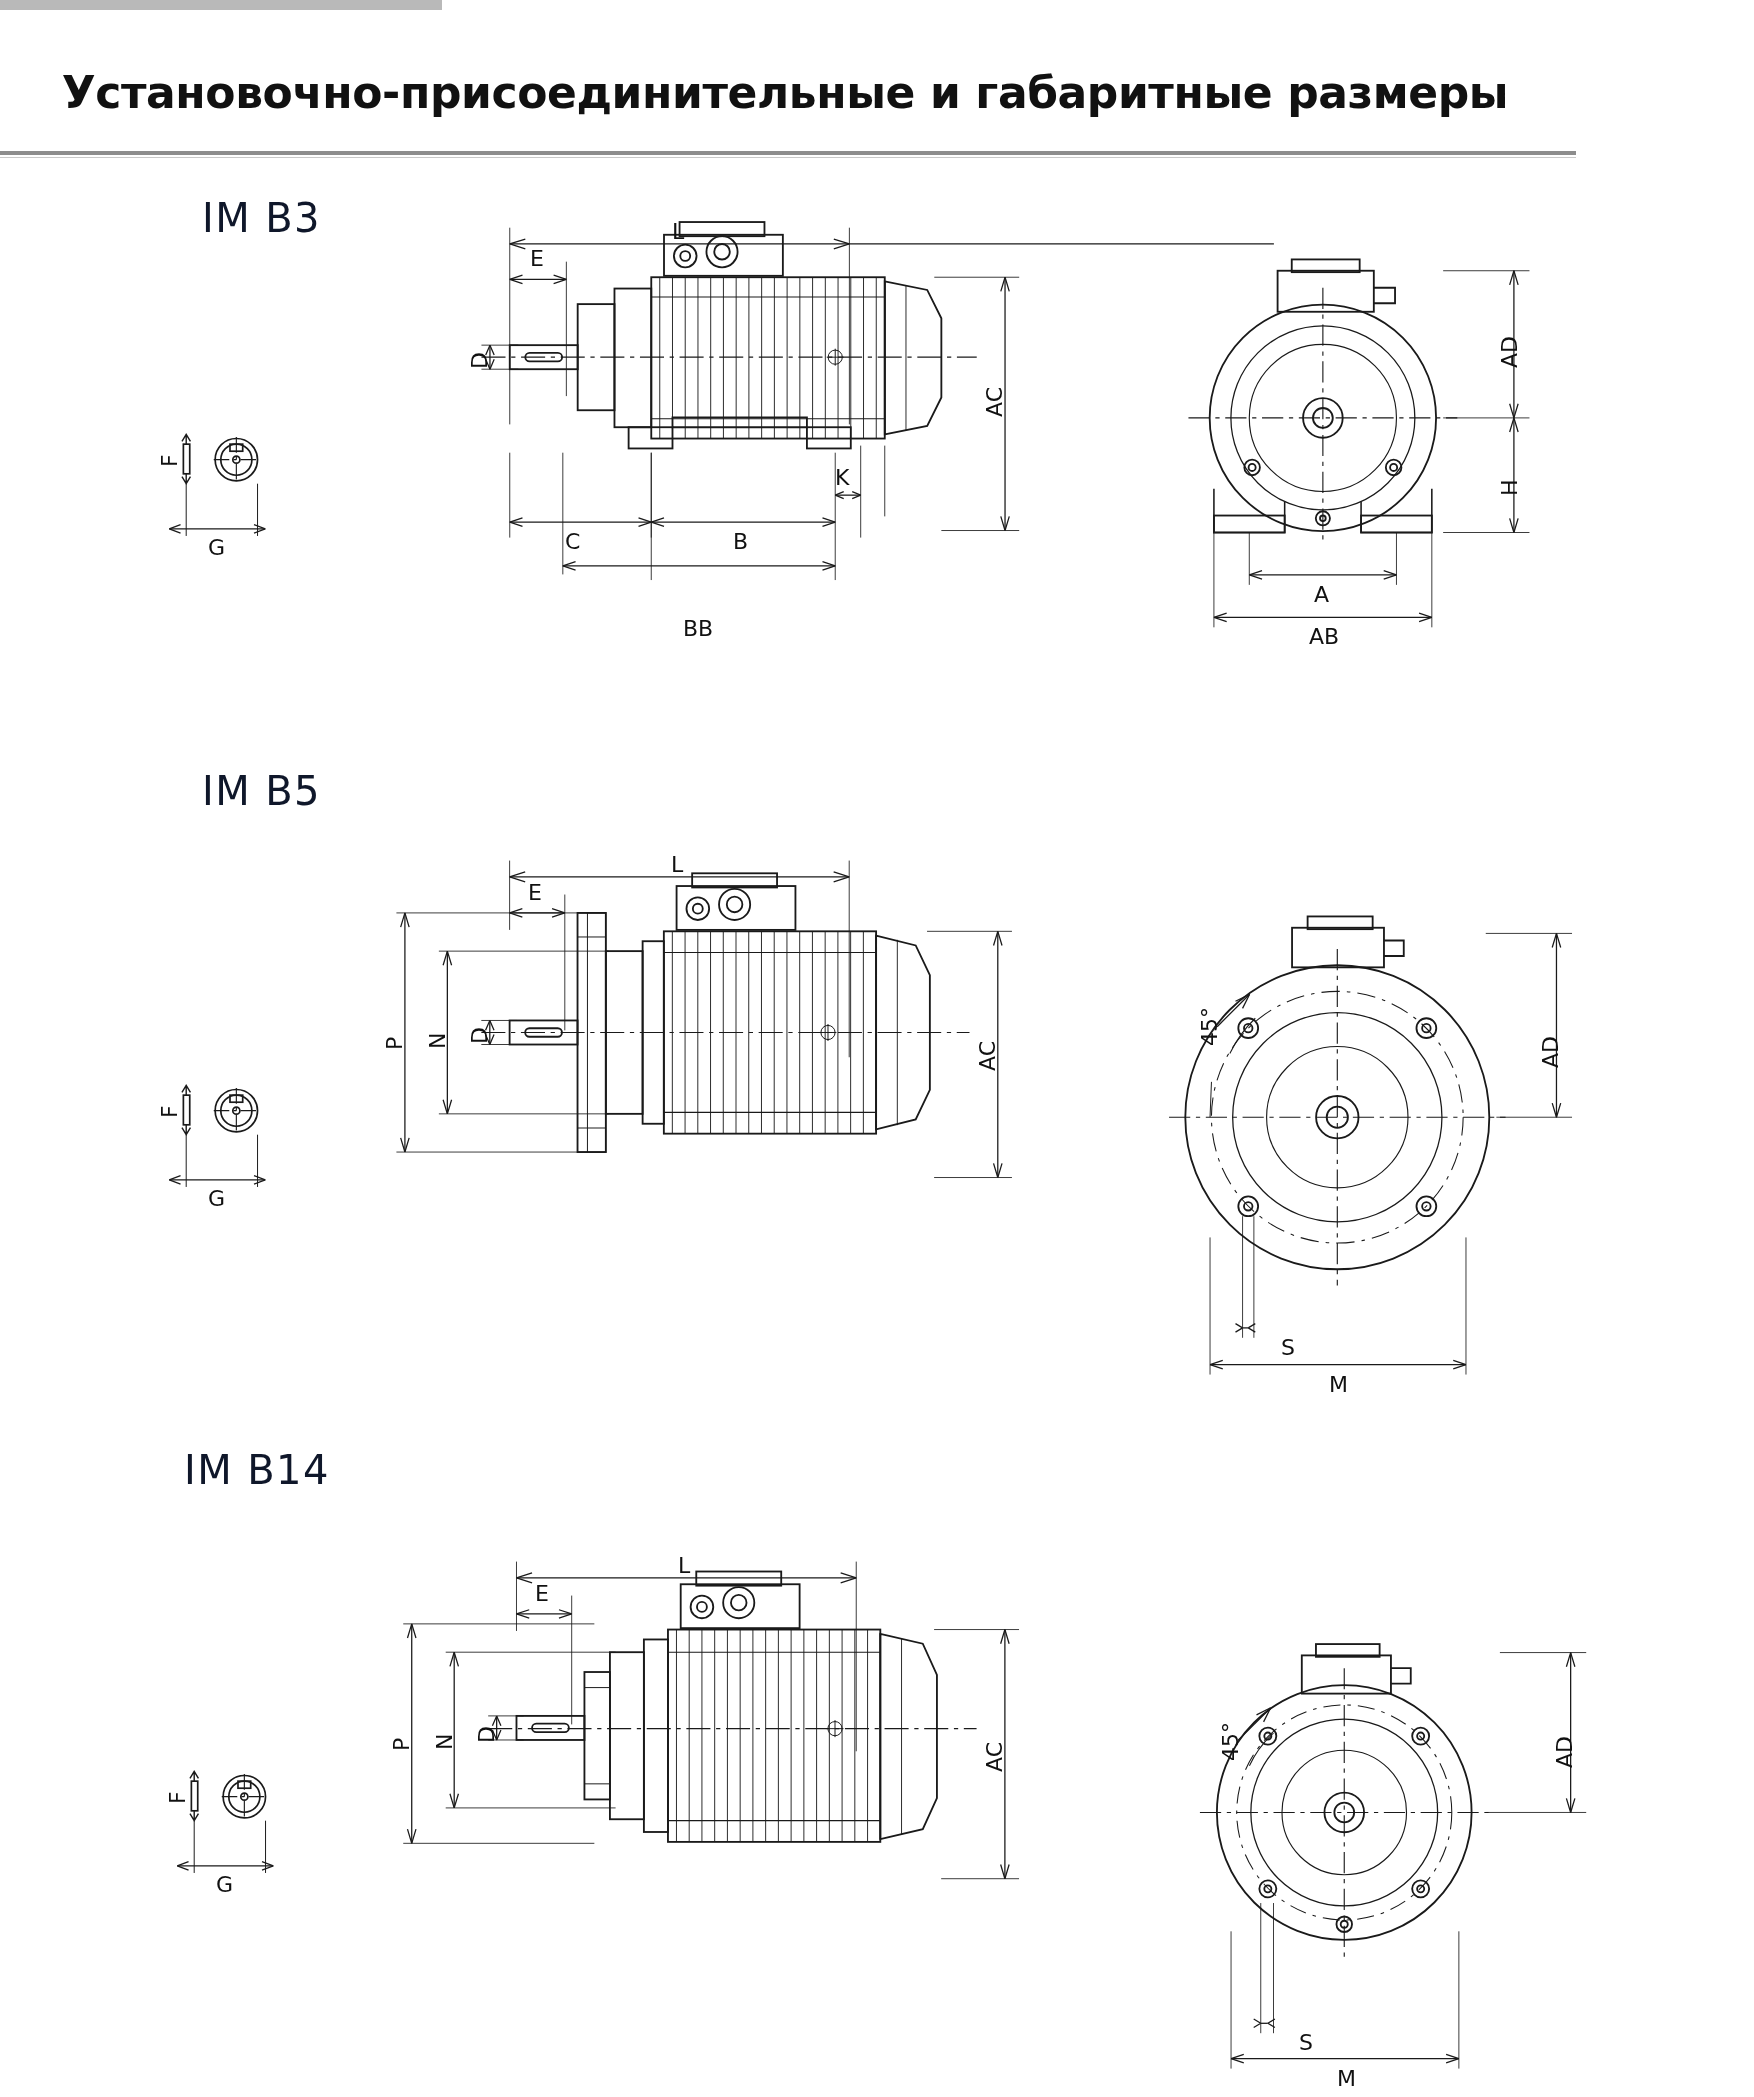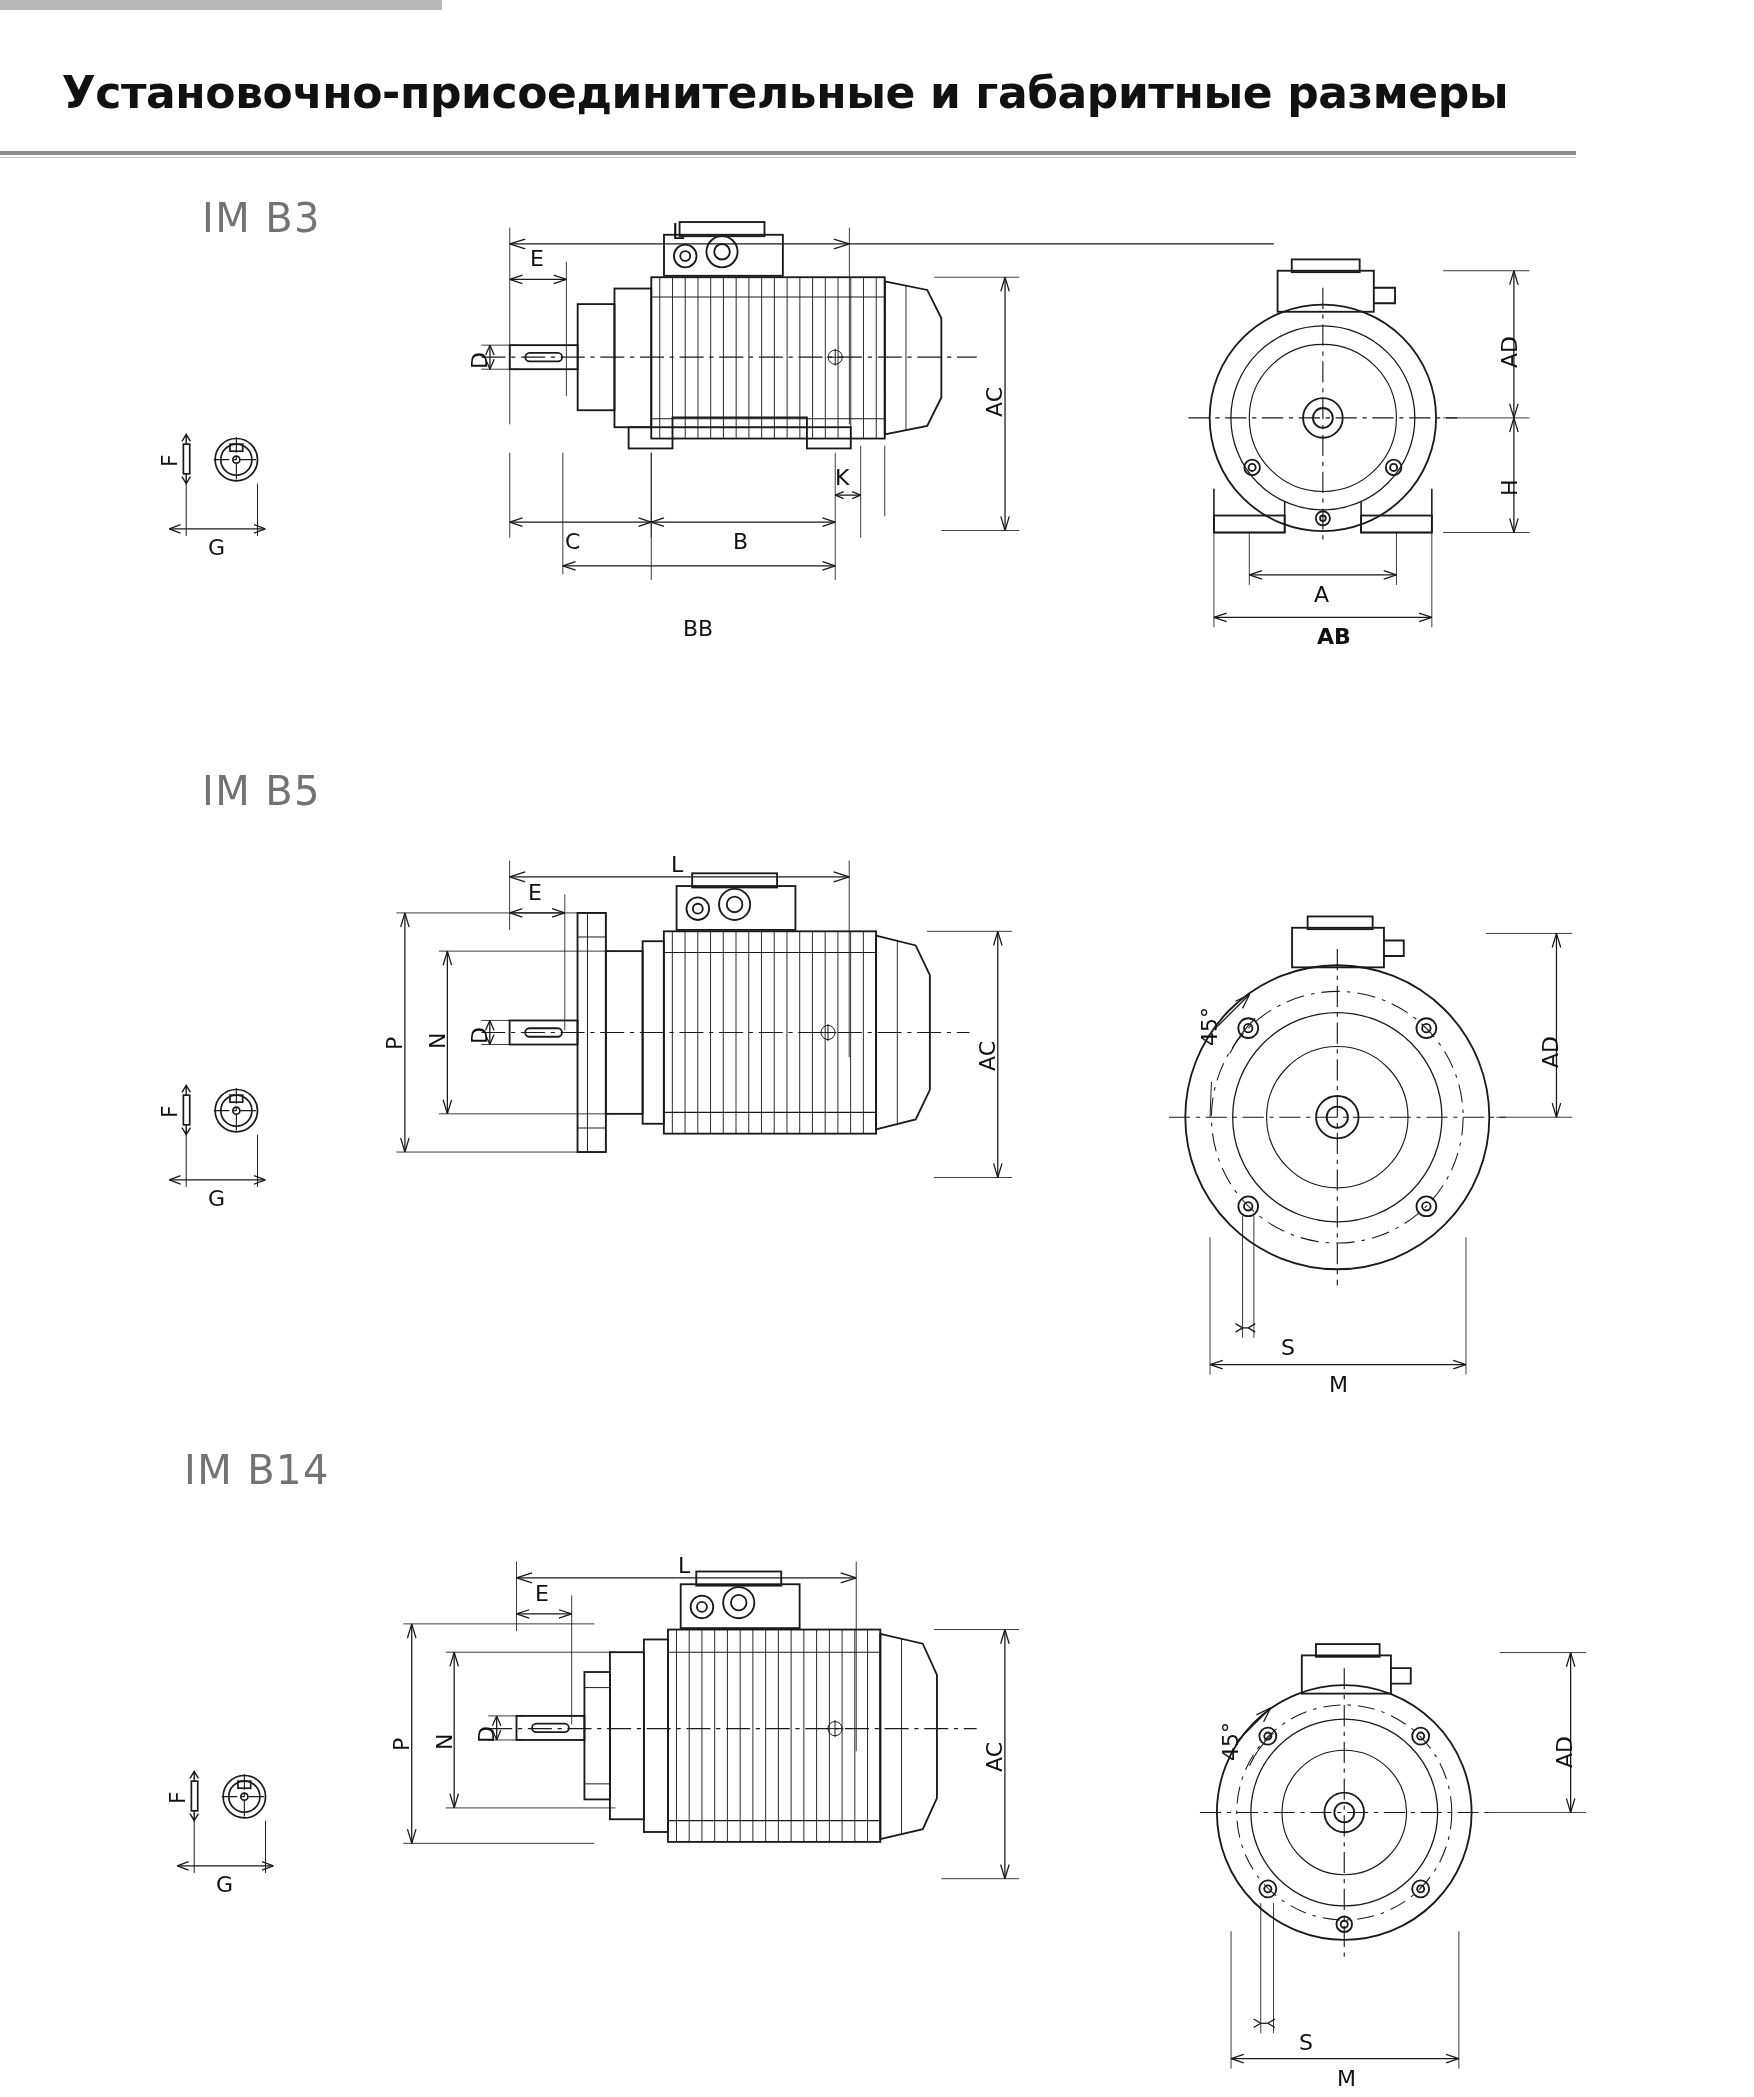--- a/index.html
+++ b/index.html
@@ -33,21 +33,21 @@
   .corner-tab{
     position:absolute;left:0;top:0;width:442px;height:10px;background:#b9b9b9;
   }
 
   
   .section-label{
     position:absolute;
     font-size:40px;
     font-weight:400;
     letter-spacing:1.4px;
-    color:#737373;
+    color:#0f172a;
     font-family:"DejaVu Sans", sans-serif;
     white-space:nowrap;
   }
   svg{position:absolute;overflow:visible;}
   .lbl{
     position:absolute;font-size:22px;color:#111;
     font-family:"DejaVu Sans", sans-serif;white-space:nowrap;
   }
   .lbl.rot{transform:rotate(-90deg);transform-origin:left top;}
 
@@ -225,21 +225,21 @@
 
         <path d="M96 512 L404 512" stroke-width="1.8"></path>
         <path d="M96 512 L114 506 M96 512 L114 518" stroke-width="1.8"></path>
         <path d="M404 512 L386 506 M404 512 L386 518" stroke-width="1.8"></path>
         <path d="M96 392 L96 526 M404 392 L404 526" stroke-width="1.2"></path>
       </g>
     </svg>
     <div class="lbl rot" style="left:351px;top:113px;">AD</div>
     <div class="lbl rot" style="left:351px;top:241px;">H</div>
     <div class="lbl" style="left:168px;top:327px;">A</div>
-    <div class="lbl" style="left:171px;top:369px;font-weight:bold;">AB</div>
+    <div class="lbl" style="left:163px;top:369px;">AB</div>
   </div>
 
   <div class="section-label" style="left:202px;top:768px;">IM B5</div>
 
   <div class="blk" style="left:141px;top:1061px;">
     <svg width="226" height="170" viewBox="0 0 320 240">
       <g stroke="#1a1a1a" fill="none" stroke-width="2.4">
         <rect x="60" y="48" width="9" height="42"></rect>
         <path d="M64 34 L64 48 M58 44 L64 34 L70 44" stroke-width="2"></path>
         <path d="M64 104 L64 90 M58 94 L64 104 L70 94" stroke-width="2"></path>

